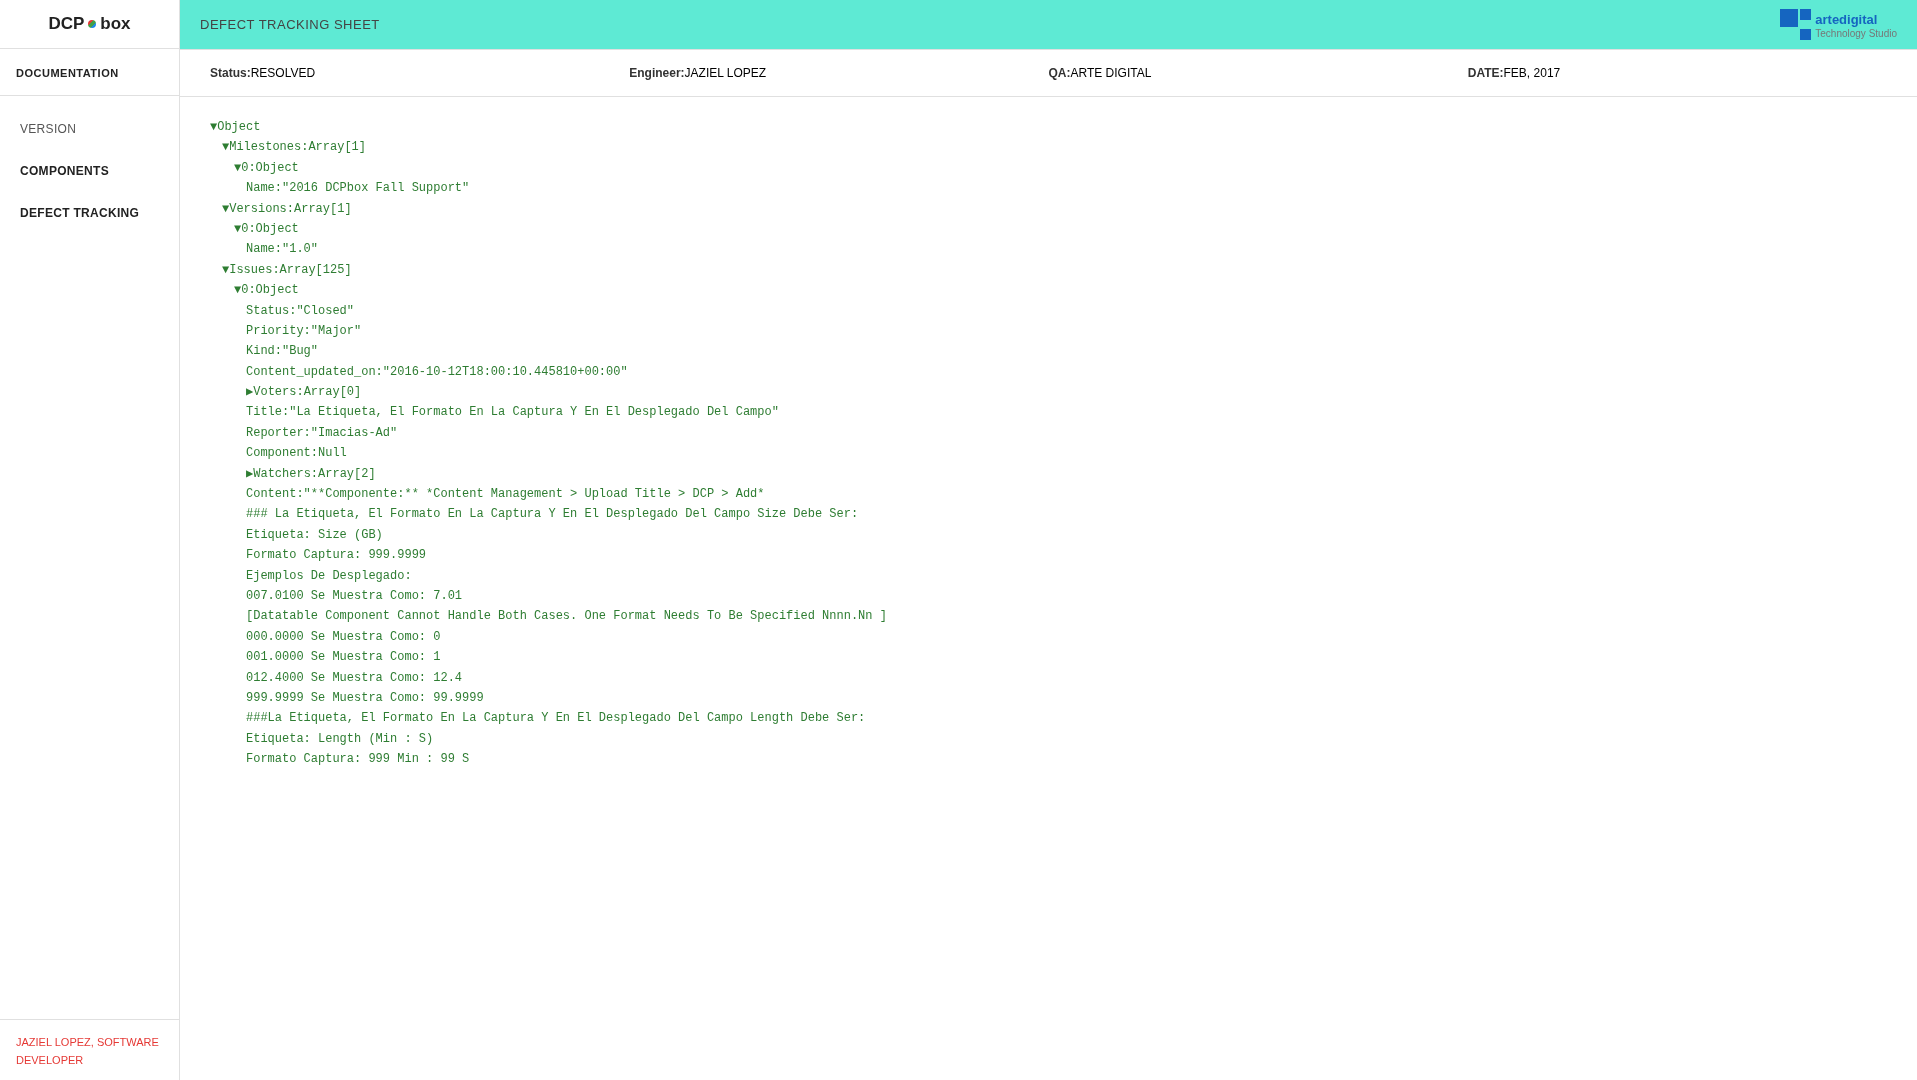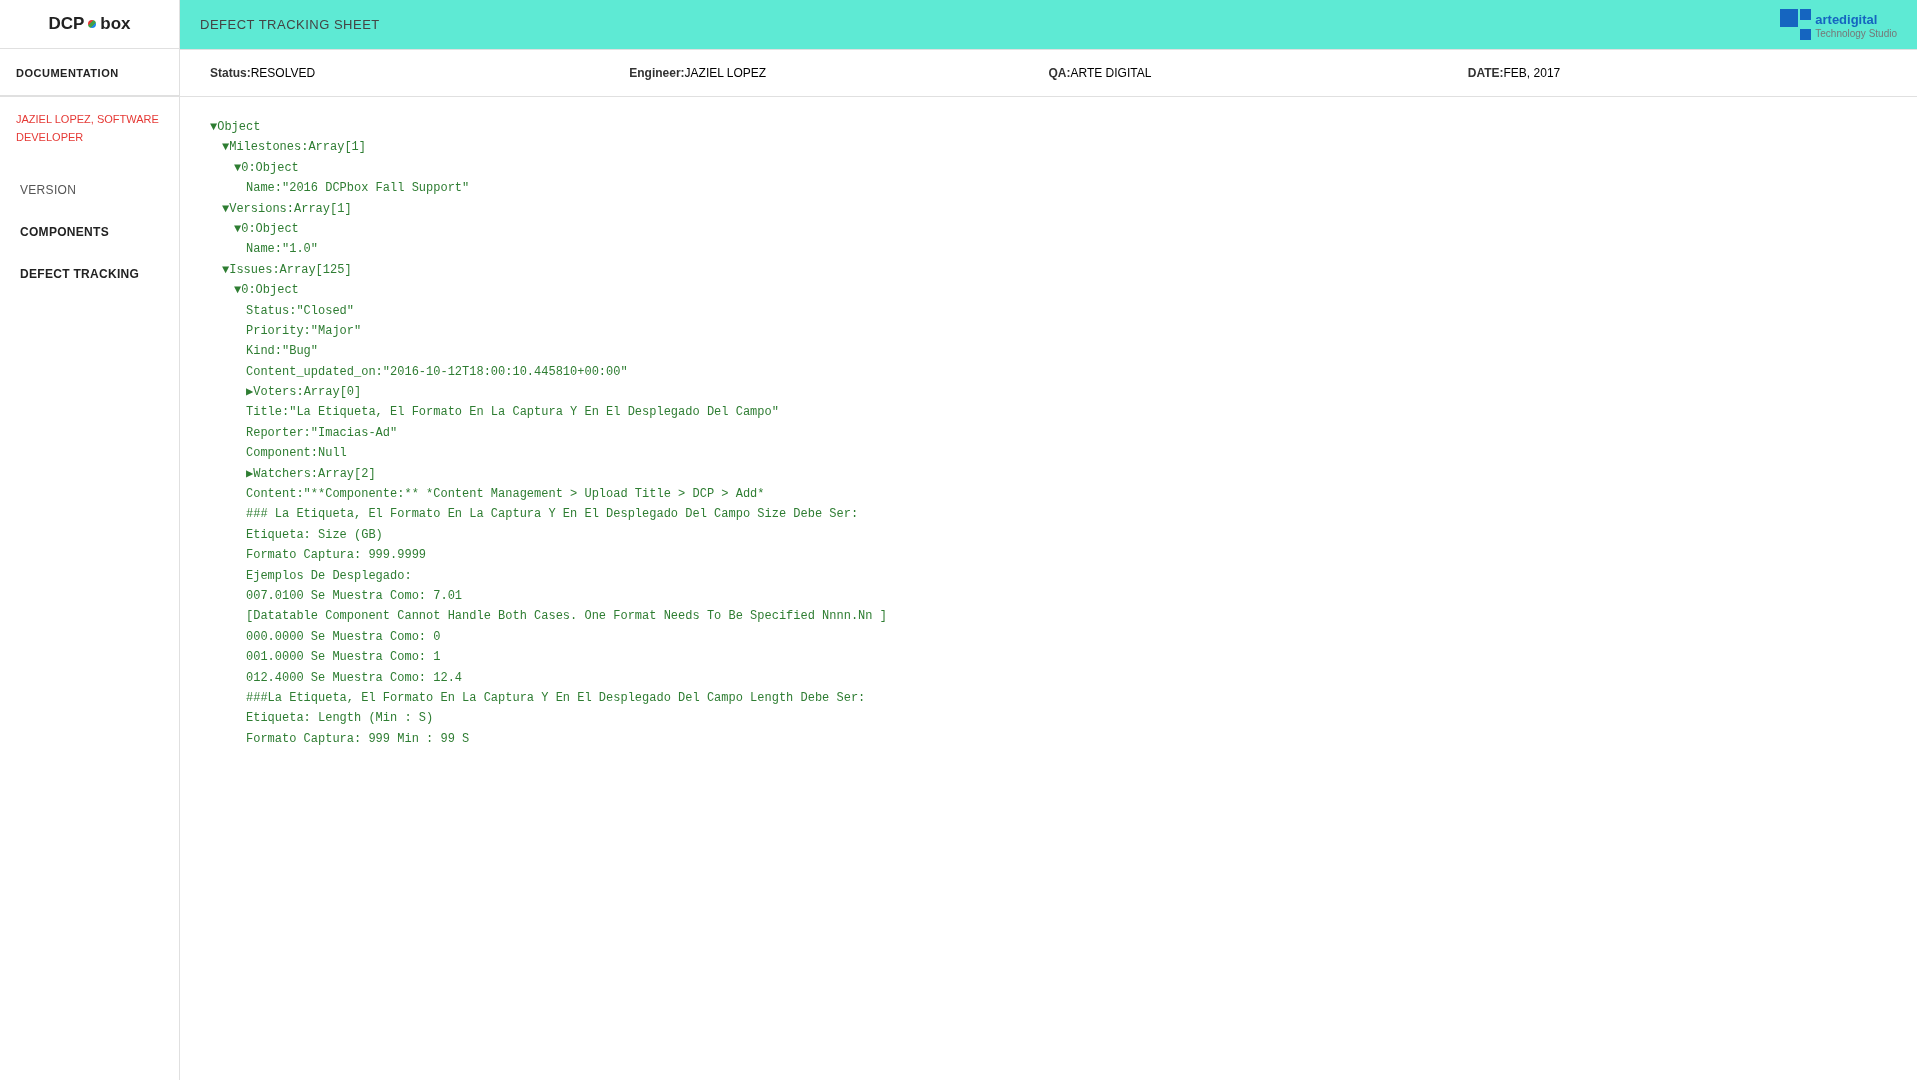--- a/index.html
+++ b/index.html
@@ -183,28 +183,28 @@
         <span class="box-circle"></span>
       </span>
       <span class="logo-box-text">box</span>
     </div>
   </div>
 
   <div id="doc-title-area">
     <div id="doc-title">DOCUMENTATION</div>
   </div>
 
-  <div id="footer-user">
-    <a id="footer-user-link">JAZIEL LOPEZ, SOFTWARE DEVELOPER</a>
-  </div>
-
   <div id="nav-items">
     <div class="nav-item">VERSION</div>
     <div class="nav-item active">COMPONENTS</div>
     <div class="nav-item active">DEFECT TRACKING</div>
+  </div>
+
+  <div id="footer-user">
+    <a id="footer-user-link">JAZIEL LOPEZ, SOFTWARE DEVELOPER</a>
   </div>
 </div>
 
 <div id="main">
 
   <div id="topbar">
     <span id="topbar-title">DEFECT TRACKING SHEET</span>
     <div id="logo-brand">
       <div id="brand-squares">
         <div style="display:flex;flex-direction:column;gap:2px;">
@@ -273,20 +273,21 @@
         <span class="code-line code-green" style="padding-left: 36px;">007.0100 Se Muestra Como: 7.01</span>
         <span class="code-line code-green" style="padding-left: 0px;"></span>
         <span class="code-line code-green" style="padding-left: 36px;">[Datatable Component Cannot Handle Both Cases. One Format Needs To Be Specified Nnnn.Nn ]</span>
         <span class="code-line code-green" style="padding-left: 0px;"></span>
         <span class="code-line code-green" style="padding-left: 36px;">000.0000 Se Muestra Como: 0</span>
         <span class="code-line code-green" style="padding-left: 0px;"></span>
         <span class="code-line code-green" style="padding-left: 36px;">001.0000 Se Muestra Como: 1</span>
         <span class="code-line code-green" style="padding-left: 0px;"></span>
         <span class="code-line code-green" style="padding-left: 36px;">012.4000 Se Muestra Como: 12.4</span>
         <span class="code-line code-green" style="padding-left: 0px;"></span>
+        <span class="code-line code-green" style="padding-left: 36px;">999.9999 Se Muestra Como: 99.9999</span>
         <span class="code-line code-green" style="padding-left: 0px;"></span>
         <span class="code-line code-green" style="padding-left: 0px;"></span>
         <span class="code-line code-green" style="padding-left: 36px;">###La Etiqueta, El Formato En La Captura Y En El Desplegado Del Campo Length Debe Ser:</span>
         <span class="code-line code-green" style="padding-left: 36px;">Etiqueta: Length (Min : S)</span>
         <span class="code-line code-green" style="padding-left: 0px;"></span>
         <span class="code-line code-green" style="padding-left: 36px;">Formato Captura: 999 Min : 99 S</span>
       </div>
   </div>
 
 </div>

